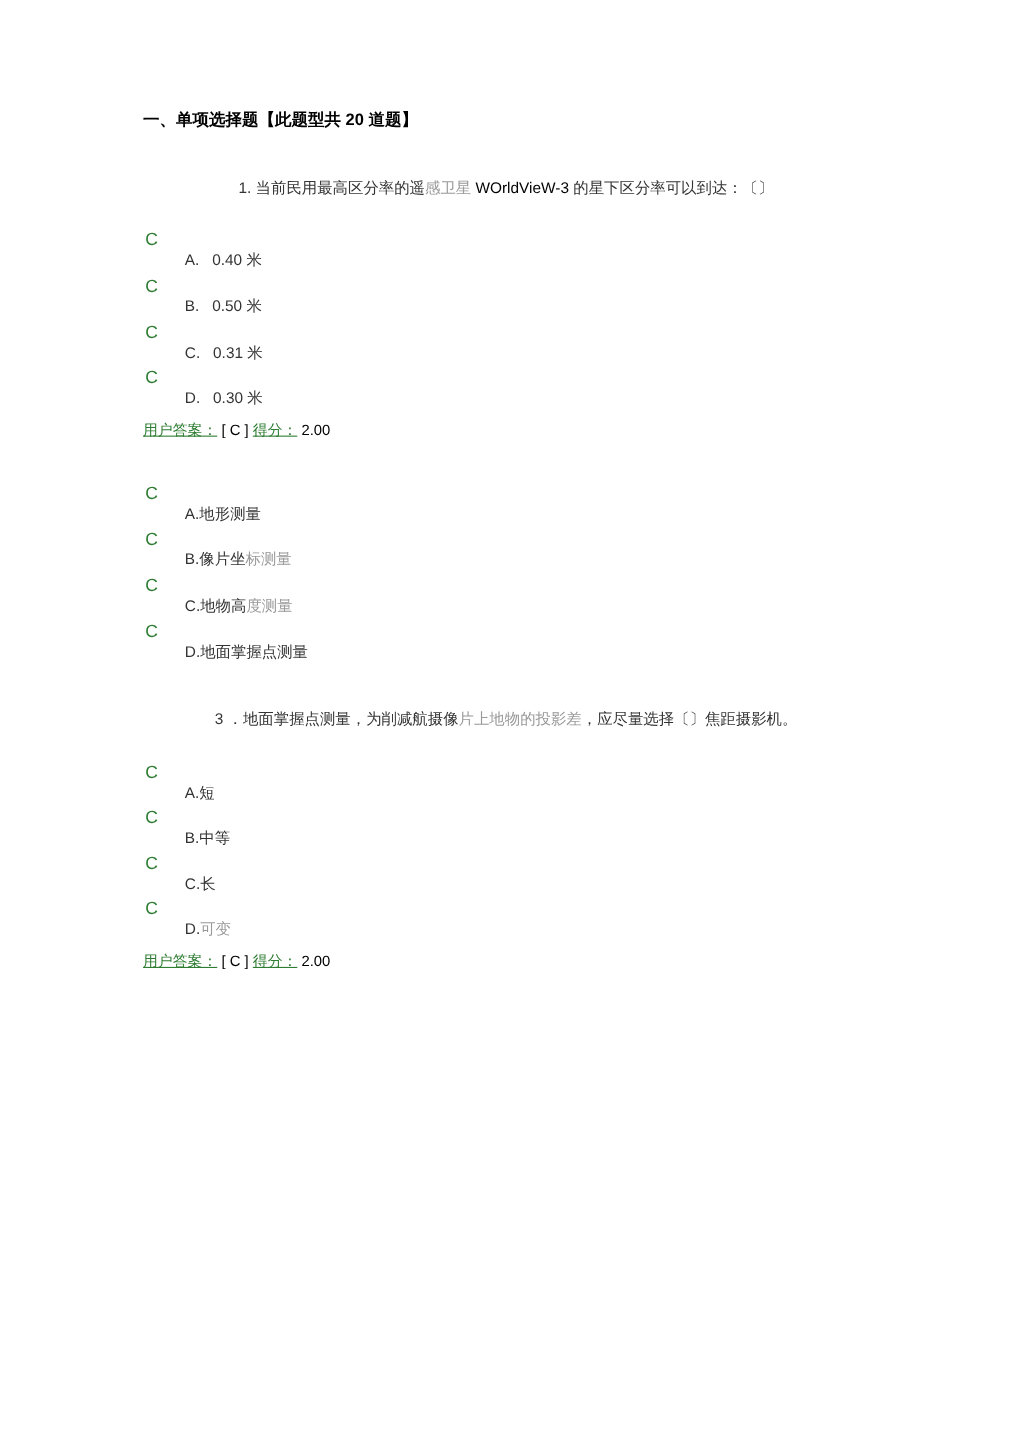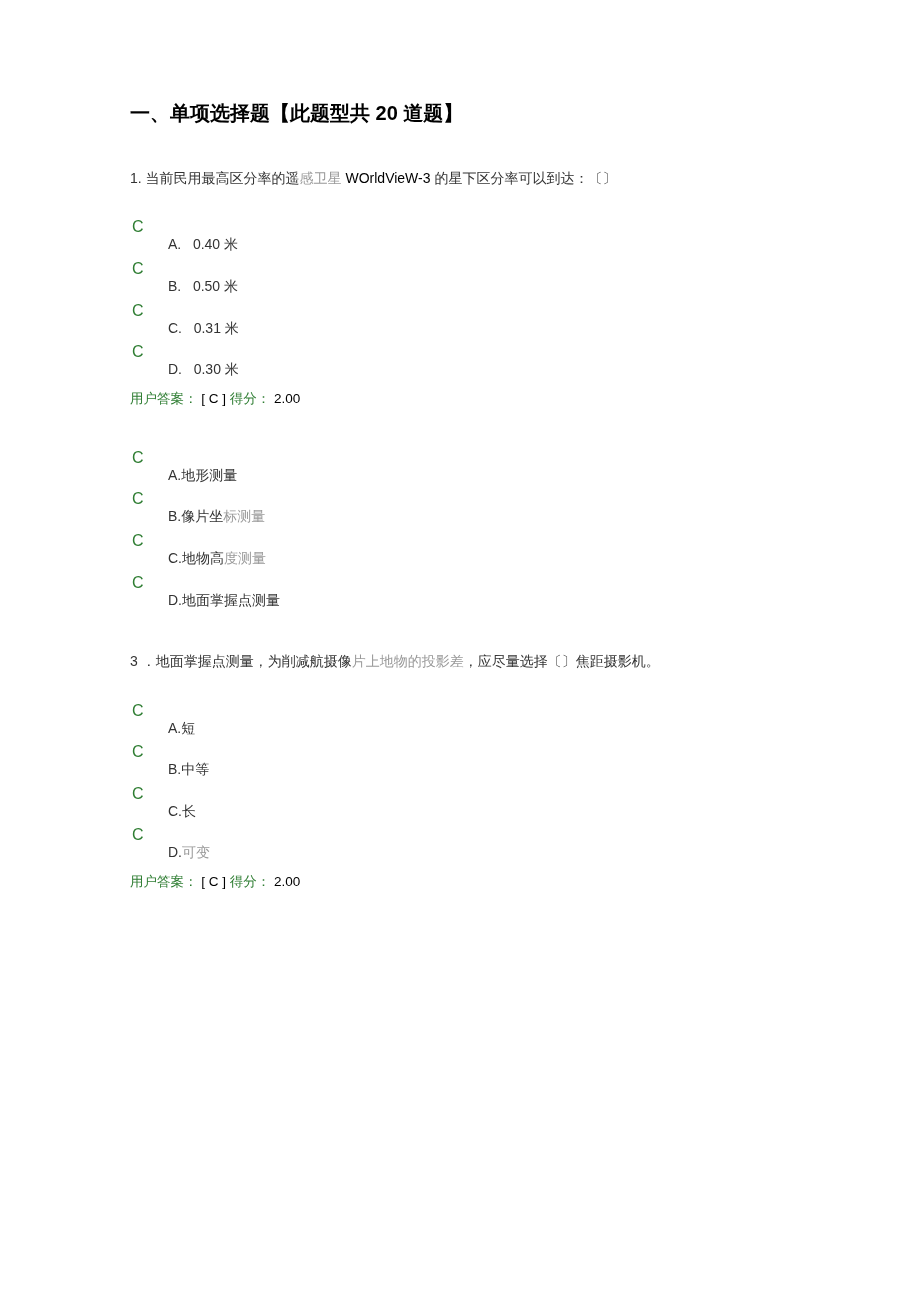--- a/index.html
+++ b/index.html
@@ -7,31 +7,32 @@
     font-family: "Microsoft YaHei", "SimSun", Arial, sans-serif;
     background: #fff;
     margin: 0;
     padding: 100px 130px 60px 130px;
     font-size: 14px;
     color: #333;
     width: 920px;
   }
   .section-title {
     font-weight: bold;
-    font-size: 20px;
+    font-size: 15px;
     margin-bottom: 40px;
     color: #000;
   }
   .question-block {
     margin-bottom: 40px;
   }
   .question-text {
     color: #333;
     margin-bottom: 28px;
     line-height: 1.6;
+    text-align: center;
   }
   .question-text .muted {
     color: #999;
   }
   .question-text .dark {
     color: #000;
   }
   .option-row {
     display: flex;
     align-items: flex-start;
@@ -53,21 +54,21 @@
     line-height: 1.4;
   }
   .option-text .muted {
     color: #999;
     margin-top: 24px;
   }
   .answer-line {
     margin-top: 10px;
     font-size: 13.5px;
   }
-  .answer-line .g { color: #2e7d32; }
+  .answer-line .g { color: #2e7d32; text-decoration: underline; }
   .answer-line .k { color: #000; }
 </style>
 </head>
 <body>
 
 <div class="section-title">一、单项选择题【此题型共 20 道题】</div>
 
 <div class="question-block">
   <div class="question-text">
     <span>1.</span>

